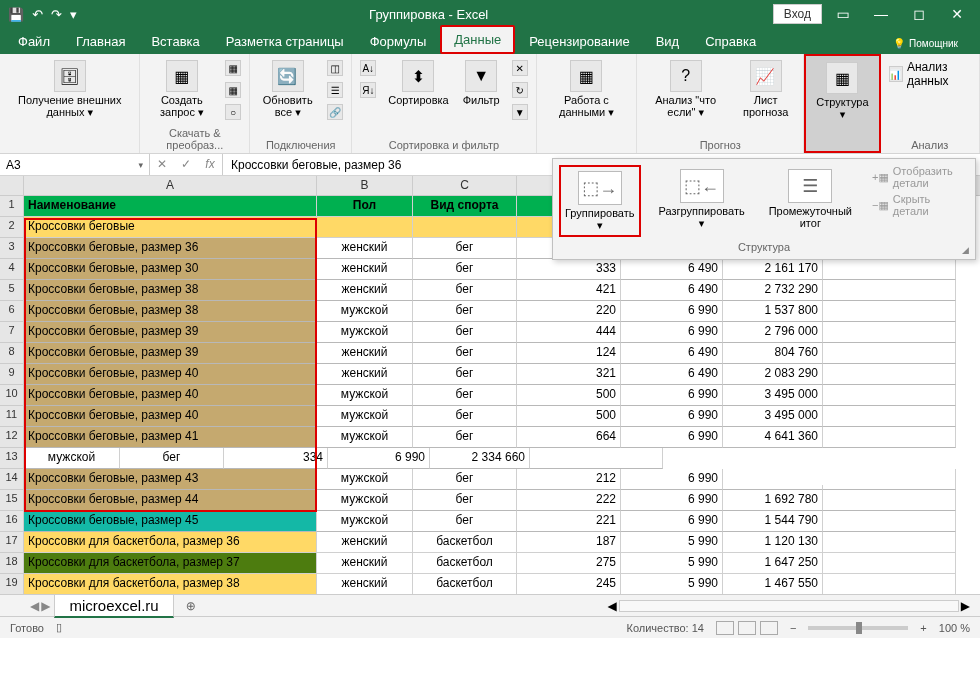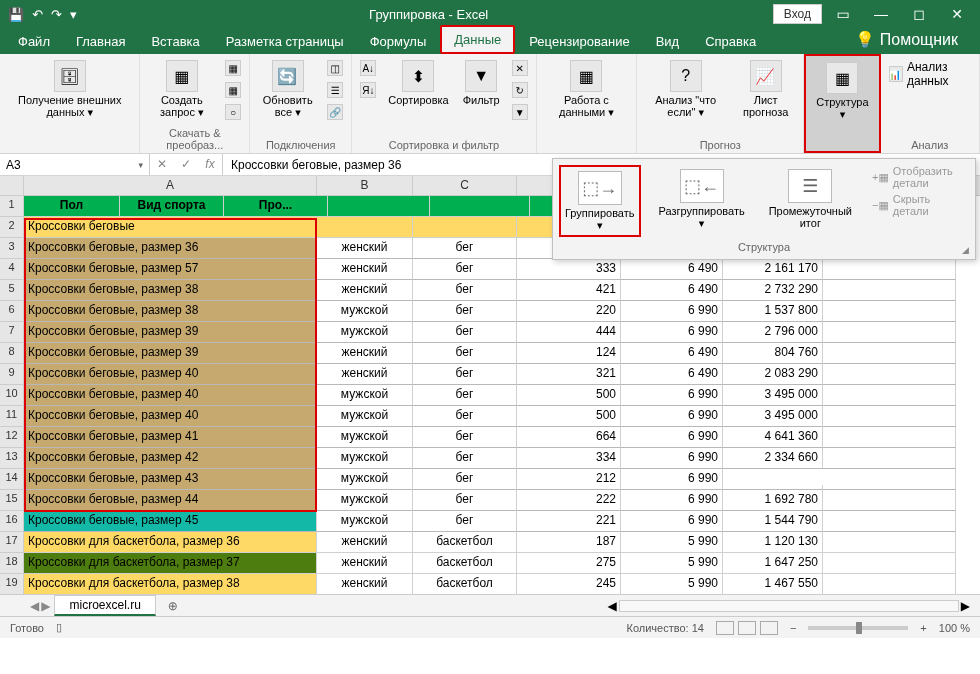--- a/index.html
+++ b/index.html
@@ -13,21 +13,21 @@
 .title-bar .right-controls { display: flex; gap: 4px; align-items: center; padding-right: 6px; }
 .title-bar .login-btn { background: #fff; color: #333; padding: 2px 10px; border: 1px solid #ccc; font-size: 12px; }
 .title-bar .win-btn { width: 34px; text-align: center; font-size: 14px; padding: 4px 0; }
 
 
 .tabs { background: #217346; height: 26px; display: flex; align-items: flex-end; padding-left: 6px; color: #fff; gap: 2px; }
 .tab { padding: 5px 12px; font-size: 13px; cursor: pointer; }
 .tab.active { background: #f3f3f3; color: #217346; }
 .highlighted-tab { border: 2px solid #d00; border-radius: 2px; }
 .tabs .right-tabs { margin-left: auto; display: flex; gap: 2px; padding-right: 10px; }
-.right-tabs .tab { font-size: 16px; }
+.right-tabs .tab { font-size: 10px; }
 
 
 .ribbon { background: #f3f3f3; height: 100px; border-bottom: 1px solid #d4d4d4; display: flex; position: relative; }
 .ribbon-group { display: flex; flex-direction: column; border-right: 1px solid #e0e0e0; padding: 4px 6px 2px; }
 .ribbon-group .group-content { display: flex; gap: 6px; flex: 1; align-items: flex-start; }
 .ribbon-group .group-label { text-align: center; font-size: 11px; color: #666; padding-top: 2px; }
 .ribbon-btn { display: flex; flex-direction: column; align-items: center; gap: 2px; padding: 2px 4px; cursor: pointer; }
 .ribbon-btn .icon { width: 32px; height: 32px; background: #e8e8e8; border: 1px solid #ccc; display: flex; align-items: center; justify-content: center; font-size: 16px; }
 .ribbon-btn .label { font-size: 11px; text-align: center; line-height: 1.1; }
 .ribbon-btn-small { display: flex; align-items: center; gap: 4px; padding: 2px; cursor: pointer; }
@@ -73,21 +73,21 @@
 .col-C { width: 104px; text-align: center; }
 .col-D { width: 104px; text-align: right; }
 .col-E { width: 102px; text-align: right; }
 .col-F { width: 100px; text-align: right; }
 .col-G { width: 133px; }
 .selection-border { position: absolute; border: 2px solid #d00; top: 42px; left: 24px; width: 293px; height: 294px; pointer-events: none; z-index: 50; }
 
 
 .sheet-tabs { height: 22px; background: #f3f3f3; border-top: 1px solid #ccc; display: flex; align-items: center; padding-left: 30px; gap: 4px; }
 .sheet-nav { display: flex; gap: 2px; color: #888; }
-.sheet-tab { background: #fff; border: 1px solid #ccc; border-bottom: 2px solid #217346; padding: 2px 14px; font-size: 12px; }
+.sheet-tab { background: #fff; border: 1px solid #ccc; border-bottom: 2px solid #217346; padding: 2px 14px; font-size: 15px; }
 .sheet-add { padding: 2px 8px; color: #666; }
 .sheet-scroll { margin-left: auto; display:flex; align-items:center; gap:2px; margin-right:10px; }
 .sheet-scroll .track { width:340px; height:12px; border:1px solid #ccc; background:#f8f8f8; }
 
 
 .status-bar { height: 22px; background: #f3f3f3; border-top: 1px solid #ccc; display: flex; align-items: center; padding: 0 10px; font-size: 11px; color: #555; gap: 12px; }
 .status-bar .spacer { flex: 1; }
 .status-bar .view-btns { display: flex; gap: 4px; }
 .status-bar .view-btns span { width: 18px; height: 14px; border: 1px solid #aaa; }
 .status-bar .zoom-slider { width: 100px; height: 4px; background: #ccc; position: relative; }
@@ -308,20 +308,21 @@
     <div class="col-h col-B">B</div>
     <div class="col-h col-C">C</div>
     <div class="col-h col-D">D</div>
     <div class="col-h col-E">E</div>
     <div class="col-h col-F">F</div>
     <div class="col-h col-G">G</div>
   </div>
   <div class="rows" id="data-rows">
     <div class="row hdr-row">
       <div class="row-h">1</div>
+      <div class="cell col-A">Наименование</div>
       <div class="cell col-B">Пол</div>
       <div class="cell col-C">Вид спорта</div>
       <div class="cell col-D" style="text-align:center">Про...</div>
       <div class="cell col-E"></div>
       <div class="cell col-F"></div>
       <div class="cell col-G"></div>
     </div>
     <div class="row section-row">
       <div class="row-h">2</div>
       <div class="cell col-A">Кроссовки беговые</div>
@@ -337,21 +338,21 @@
         <div class="cell col-A" style="background: rgb(197, 169, 111);">Кроссовки беговые, размер 36</div>
         <div class="cell col-B" style="background: rgb(255, 255, 255);">женский</div>
         <div class="cell col-C" style="background: rgb(255, 255, 255);">бег</div>
         <div class="cell col-D" style="background: rgb(255, 255, 255);">332</div>
         <div class="cell col-E" style="background: rgb(255, 255, 255);">6 490</div>
         <div class="cell col-F" style="background: rgb(255, 255, 255);">2 154 680</div>
         <div class="cell col-G" style="background: rgb(255, 255, 255);"></div>
       </div>
       <div class="row sel-row">
         <div class="row-h">4</div>
-        <div class="cell col-A" style="background: rgb(197, 169, 111);">Кроссовки беговые, размер 57</div>
+        <div class="cell col-A" style="background: rgb(197, 169, 111);">Кроссовки беговые, размер 30</div>
         <div class="cell col-B" style="background: rgb(255, 255, 255);">женский</div>
         <div class="cell col-C" style="background: rgb(255, 255, 255);">бег</div>
         <div class="cell col-D" style="background: rgb(255, 255, 255);">333</div>
         <div class="cell col-E" style="background: rgb(255, 255, 255);">6 490</div>
         <div class="cell col-F" style="background: rgb(255, 255, 255);">2 161 170</div>
         <div class="cell col-G" style="background: rgb(255, 255, 255);"></div>
       </div>
       <div class="row sel-row">
         <div class="row-h">5</div>
         <div class="cell col-A" style="background: rgb(197, 169, 111);">Кроссовки беговые, размер 38</div>
@@ -427,21 +428,20 @@
         <div class="cell col-A" style="background: rgb(197, 169, 111);">Кроссовки беговые, размер 41</div>
         <div class="cell col-B" style="background: rgb(255, 255, 255);">мужской</div>
         <div class="cell col-C" style="background: rgb(255, 255, 255);">бег</div>
         <div class="cell col-D" style="background: rgb(255, 255, 255);">664</div>
         <div class="cell col-E" style="background: rgb(255, 255, 255);">6 990</div>
         <div class="cell col-F" style="background: rgb(255, 255, 255);">4 641 360</div>
         <div class="cell col-G" style="background: rgb(255, 255, 255);"></div>
       </div>
       <div class="row sel-row">
         <div class="row-h">13</div>
-        <div class="cell col-A" style="background: rgb(197, 169, 111);">Кроссовки беговые, размер 42</div>
         <div class="cell col-B" style="background: rgb(255, 255, 255);">мужской</div>
         <div class="cell col-C" style="background: rgb(255, 255, 255);">бег</div>
         <div class="cell col-D" style="background: rgb(255, 255, 255);">334</div>
         <div class="cell col-E" style="background: rgb(255, 255, 255);">6 990</div>
         <div class="cell col-F" style="background: rgb(255, 255, 255);">2 334 660</div>
         <div class="cell col-G" style="background: rgb(255, 255, 255);"></div>
       </div>
       <div class="row sel-row">
         <div class="row-h">14</div>
         <div class="cell col-A" style="background: rgb(197, 169, 111);">Кроссовки беговые, размер 43</div>

